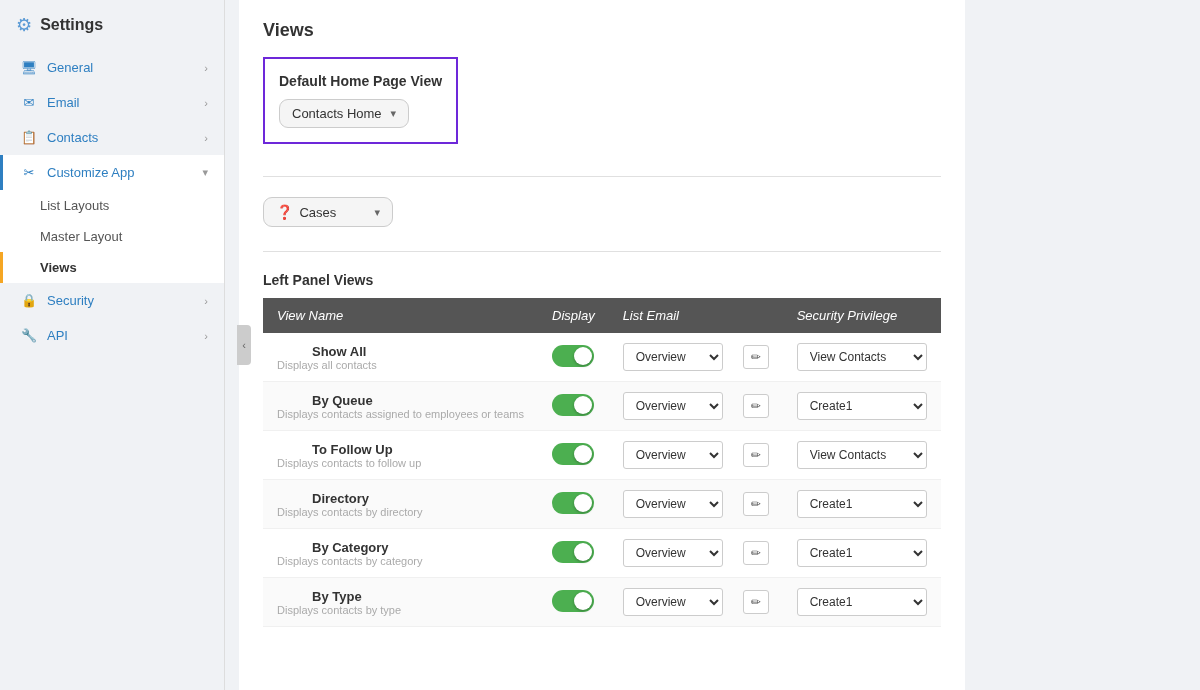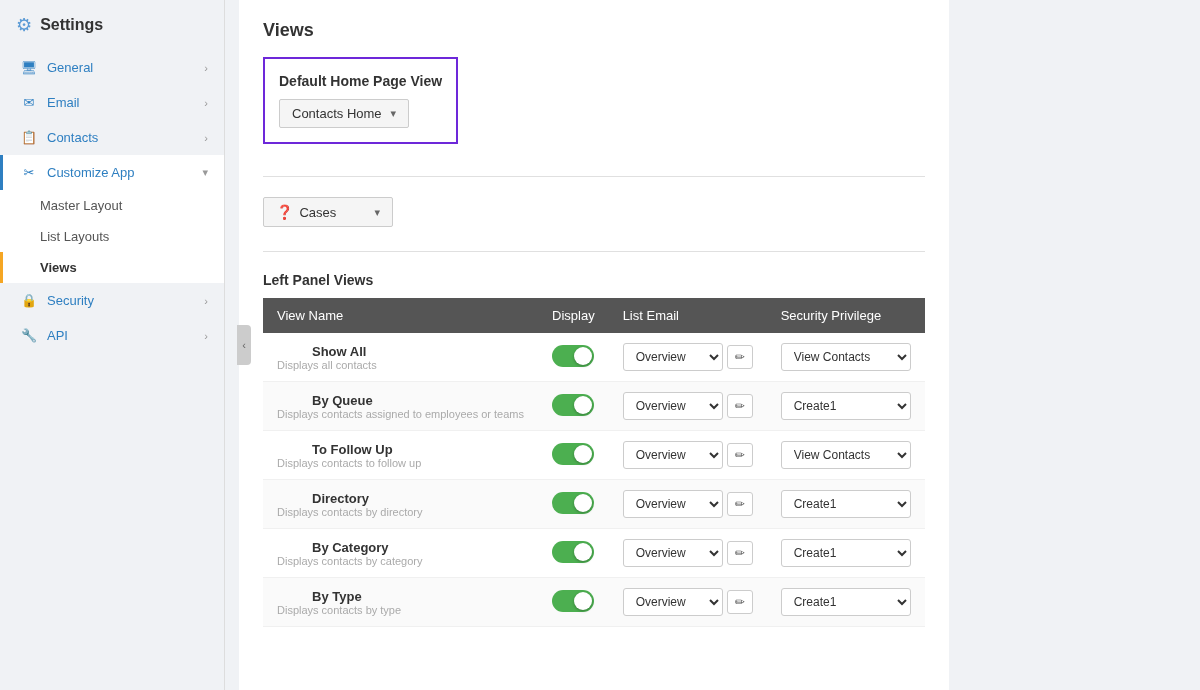--- a/index.html
+++ b/index.html
@@ -123,21 +123,21 @@
       margin: 0 0 20px 0;
     }
 
     
     .dropdown-btn {
       display: inline-flex;
       align-items: center;
       padding: 6px 12px;
       background: #f5f5f5;
       border: 1px solid #ccc;
-      border-radius: 2px;
+      border-radius: 9px;
       cursor: pointer;
       font-size: 13px;
       color: #333;
       min-width: 130px;
       gap: 6px;
     }
     .dropdown-btn .caret {
       margin-left: auto;
       font-size: 11px;
       color: #666;
@@ -174,20 +174,21 @@
       border-collapse: collapse;
       font-size: 13px;
     }
     .views-table th {
       background: #555;
       color: #fff;
       padding: 10px 14px;
       text-align: left;
       font-weight: normal;
       font-size: 13px;
+      font-style: italic;
     }
     .views-table td {
       padding: 10px 14px;
       border-bottom: 1px solid #f0f0f0;
       vertical-align: middle;
     }
     .views-table tr:nth-child(even) td { background: #fafafa; }
     .view-name-main {
       font-weight: bold;
       color: #333;
@@ -219,21 +220,21 @@
       position: absolute;
       top: 2px;
       right: 2px;
       box-shadow: 0 1px 3px rgba(0,0,0,0.3);
     }
 
     
     .select-wrapper {
       display: flex;
       align-items: center;
-      gap: 4px;
+      gap: 20px;
     }
     .table-select {
       padding: 5px 8px;
       border: 1px solid #ccc;
       border-radius: 3px;
       background: #fff;
       font-size: 12px;
       color: #333;
       min-width: 100px;
       cursor: pointer;
@@ -297,22 +298,22 @@
         <span>Contacts</span>
         <span class="chevron">›</span>
       </div>
       <div class="sidebar-item active">
         <span class="icon">✂</span>
         <span>Customize App</span>
         <span class="chevron">▾</span>
       </div>
 
       <div class="sidebar-submenu">
+        <div class="sidebar-submenu-item">List Layouts</div>
         <div class="sidebar-submenu-item">Master Layout</div>
-        <div class="sidebar-submenu-item">List Layouts</div>
         <div class="sidebar-submenu-item active">Views</div>
       </div>
 
       <div class="sidebar-item security-item">
         <span class="icon">🔒</span>
         <span>Security</span>
         <span class="chevron">›</span>
       </div>
       <div class="sidebar-item api-item">
         <span class="icon">🔧</span>

